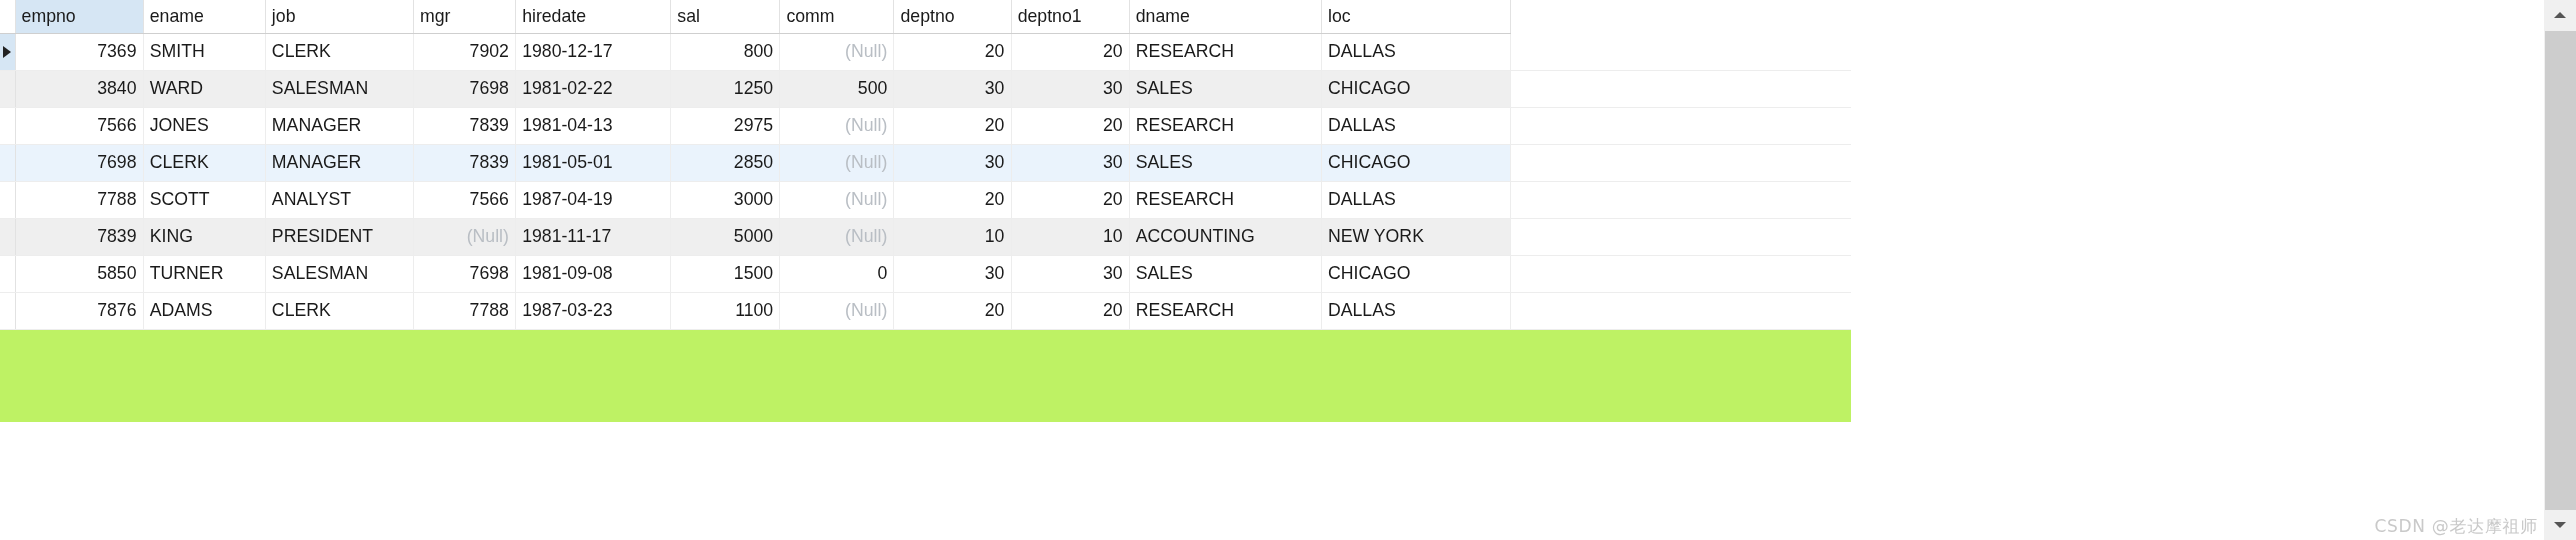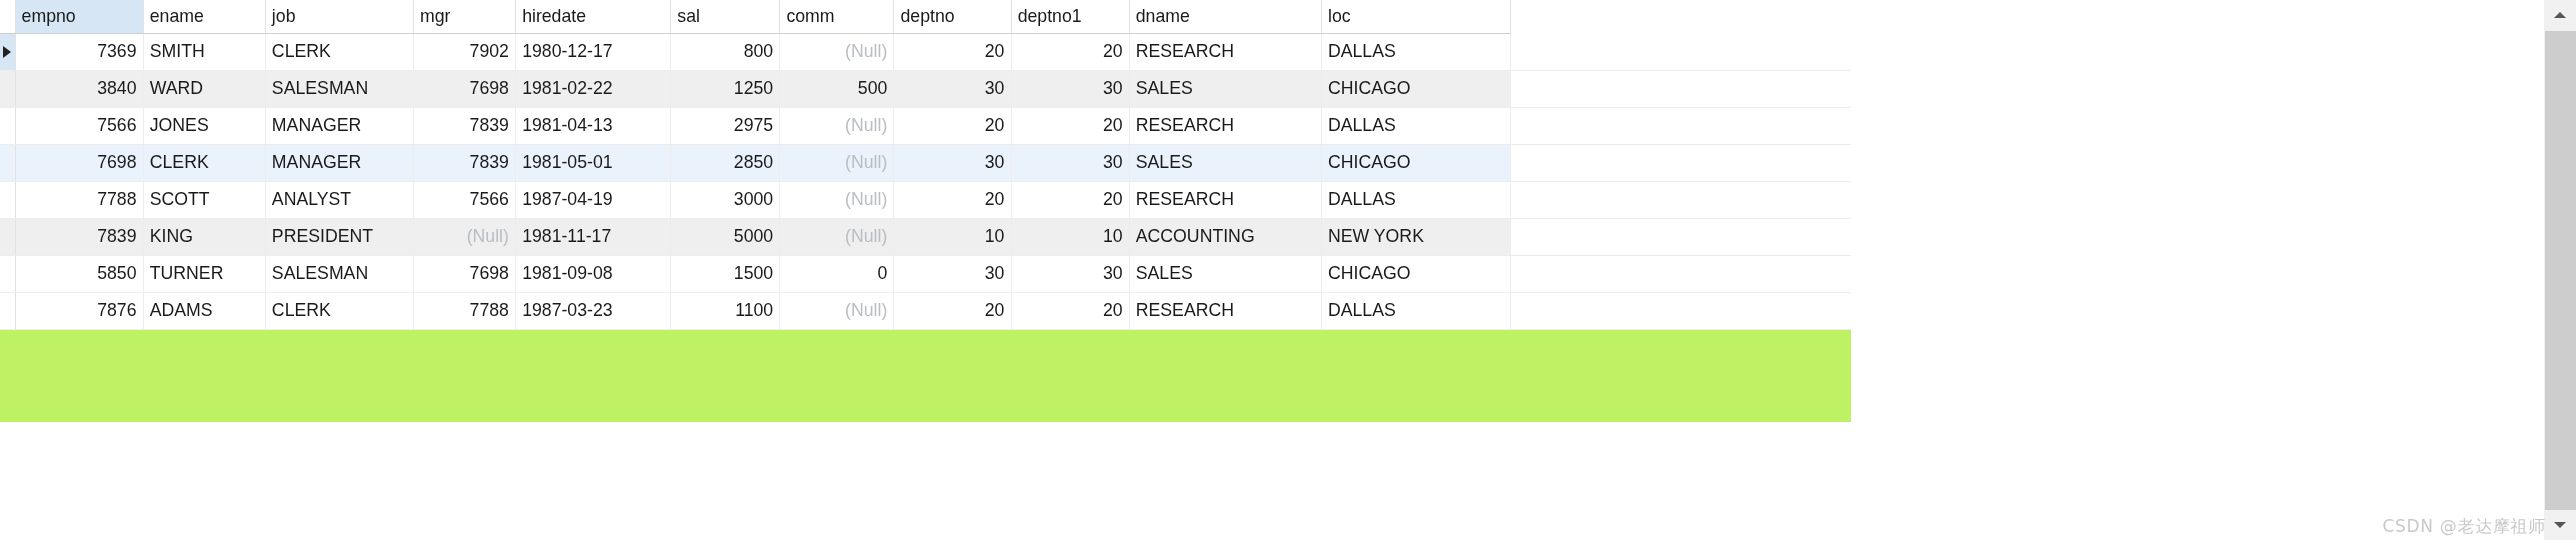--- a/index.html
+++ b/index.html
@@ -159,21 +159,21 @@
     left: 0;
     top: 31px;
     width: 31px;
     height: 480px;
     background: #cdcdcd;
   }
 
   
   .watermark {
     position: absolute;
-    right: 30px;
+    right: 38px;
     bottom: 2.7px;
     font-size: 17px;
     color: #c9c9c9;
     font-family: "DejaVu Sans", sans-serif;
     white-space: nowrap;
     letter-spacing: 0.7px;
     text-align: center;
   }
 </style>
 </head>

